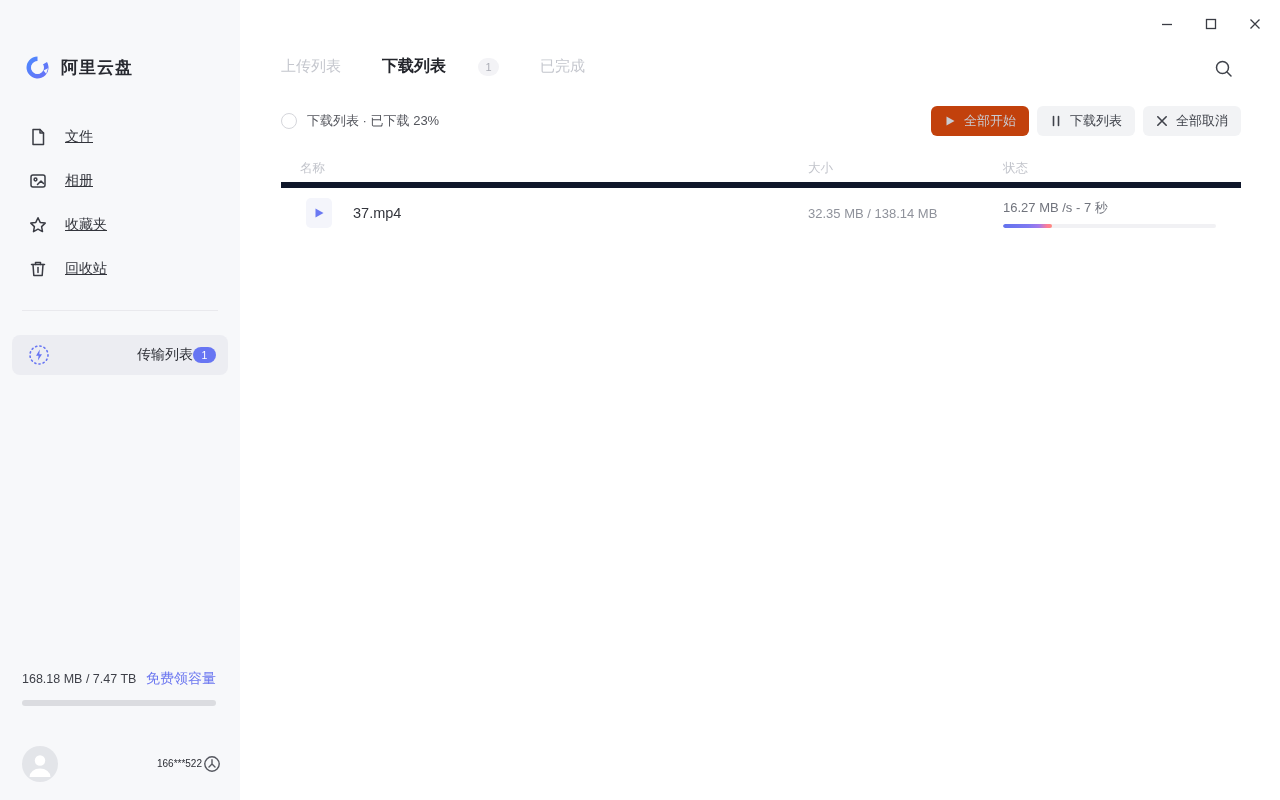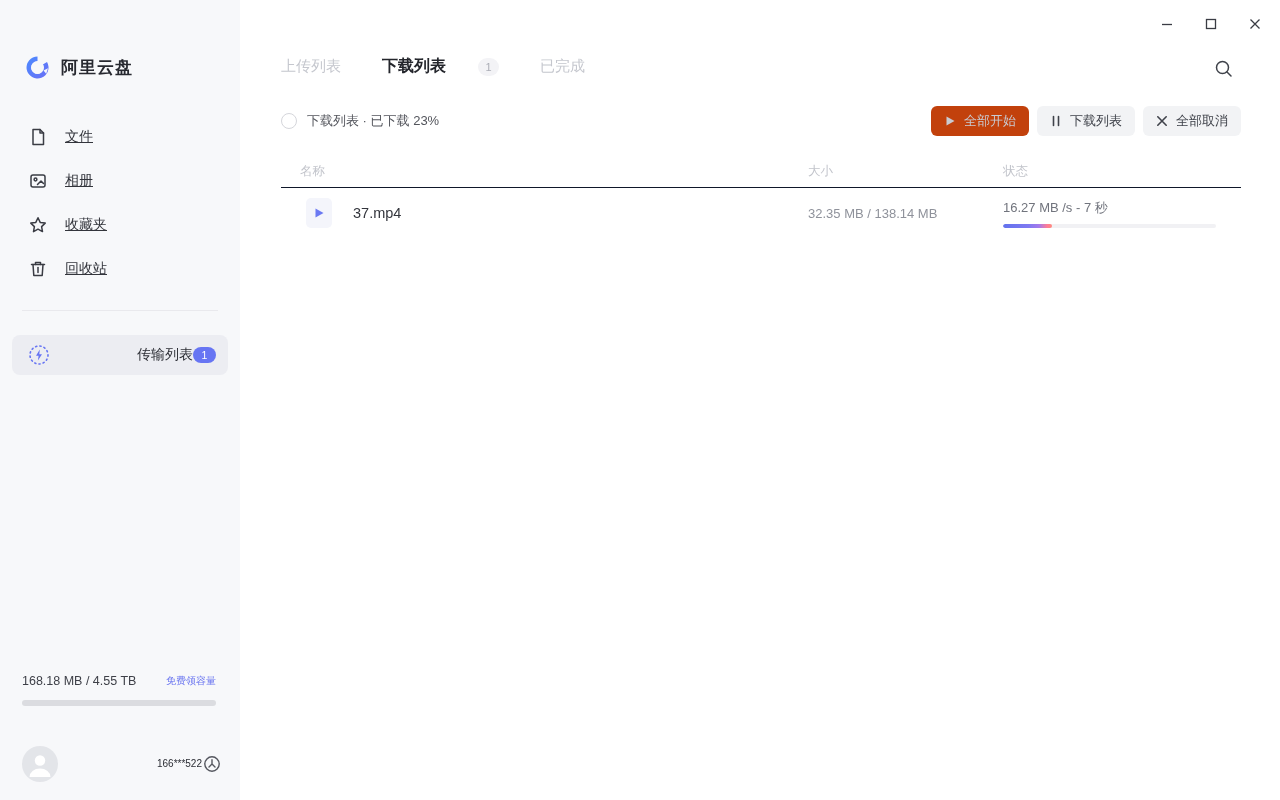--- a/index.html
+++ b/index.html
@@ -30,21 +30,21 @@
   }
   .transfer-item .t-label { font-size:14px; color:#2c2e35; margin-left:15px; flex:1; }
   .transfer-badge {
     min-width:23px; height:16px; border-radius:8px; background:#6775f3; color:#ffffff;
     font-size:10.5px; display:flex; align-items:center; justify-content:center; padding:0 6px;
   }
   .side-spacer { flex:1; }
   .storage { padding:0 24px 0 22px; }
   .storage-row { display:flex; align-items:center; justify-content:space-between; }
   .storage-usage { font-size:12.5px; color:#3e4048; }
-  .storage-link { font-size:10px; color:#6c77f0; cursor:pointer; }
+  .storage-link { font-size:14px; color:#6c77f0; cursor:pointer; }
   .storage-bar { margin-top:12px; height:6px; border-radius:3px; background:#dbdce0; width:194px; }
   .user-row {
     height:73px; margin-top:21px; display:flex; align-items:center; padding:0 18px 0 22px;
   }
   .avatar {
     width:36px; height:36px; border-radius:50%; background:#e3e5e9; overflow:hidden;
     display:flex; align-items:center; justify-content:center; flex-shrink:0;
   }
   .user-name { font-size:10px; color:#2b2d34; margin-left:13px; flex:1; }
   .user-settings { width:20px; height:20px; cursor:pointer; }
@@ -76,21 +76,21 @@
     display:flex; align-items:center; gap:8px; padding:0 13px;
     font-size:13px; color:#3f424a; font-family:inherit; margin-left:8px;
   }
   .tb-btn svg { width:12px; height:12px; }
   .tb-btn .i-stroke { stroke:#3f424a; stroke-width:1.6; fill:none; stroke-linecap:round; }
   .tb-btn .i-fill { fill:#3f424a; }
   .tb-btn.disabled { background:#c2410c; color:#c9cbd2; cursor:default; }
   .tb-btn.disabled .i-fill { fill:#c9cbd2; }
   
   .table { margin:18px 39px 0 41px; }
-  .thead { display:flex; align-items:center; height:33px; border-bottom:1px solid #0f172a; }
+  .thead { display:flex; align-items:center; height:33px; border-bottom:6px solid #0f172a; }
   .th { font-size:12.5px; color:#c2c4cb; }
   .col-name { flex:1; padding-left:19px; }
   .col-size { width:200px; padding-left:8px; }
   .col-status { width:241px; padding-left:3px; }
   .trow { display:flex; align-items:center; height:50px; cursor:default; }
   .name-cell { flex:1; display:flex; align-items:center; padding-left:25px; }
   .file-icon {
     width:26px; height:30px; border-radius:5px; background:#f4f5fb;
     display:flex; align-items:center; justify-content:center; flex-shrink:0;
   }
@@ -165,21 +165,21 @@
       <path d="M11.8 5.5 L8 11.8 h2.6 L9.9 16.5 L14 10.2 h-2.7 z" fill="#6775f3"></path>
     </svg>
     <span class="t-label">传输列表</span>
     <span class="transfer-badge">1</span>
   </div>
 
   <div class="side-spacer"></div>
 
   <div class="storage">
     <div class="storage-row">
-      <span class="storage-usage">168.18 MB / 4.55 TB</span>
+      <span class="storage-usage">168.18 MB / 7.47 TB</span>
       <span class="storage-link">免费领容量</span>
     </div>
     <div class="storage-bar"></div>
   </div>
 
   <div class="user-row">
     <div class="avatar">
       <svg width="36" height="36" viewBox="0 0 36 36">
         <circle cx="18" cy="14.5" r="5.2" fill="#ffffff"></circle>
         <path d="M7.5 31 a10.5 8.5 0 0 1 21 0 z" fill="#ffffff"></path>

